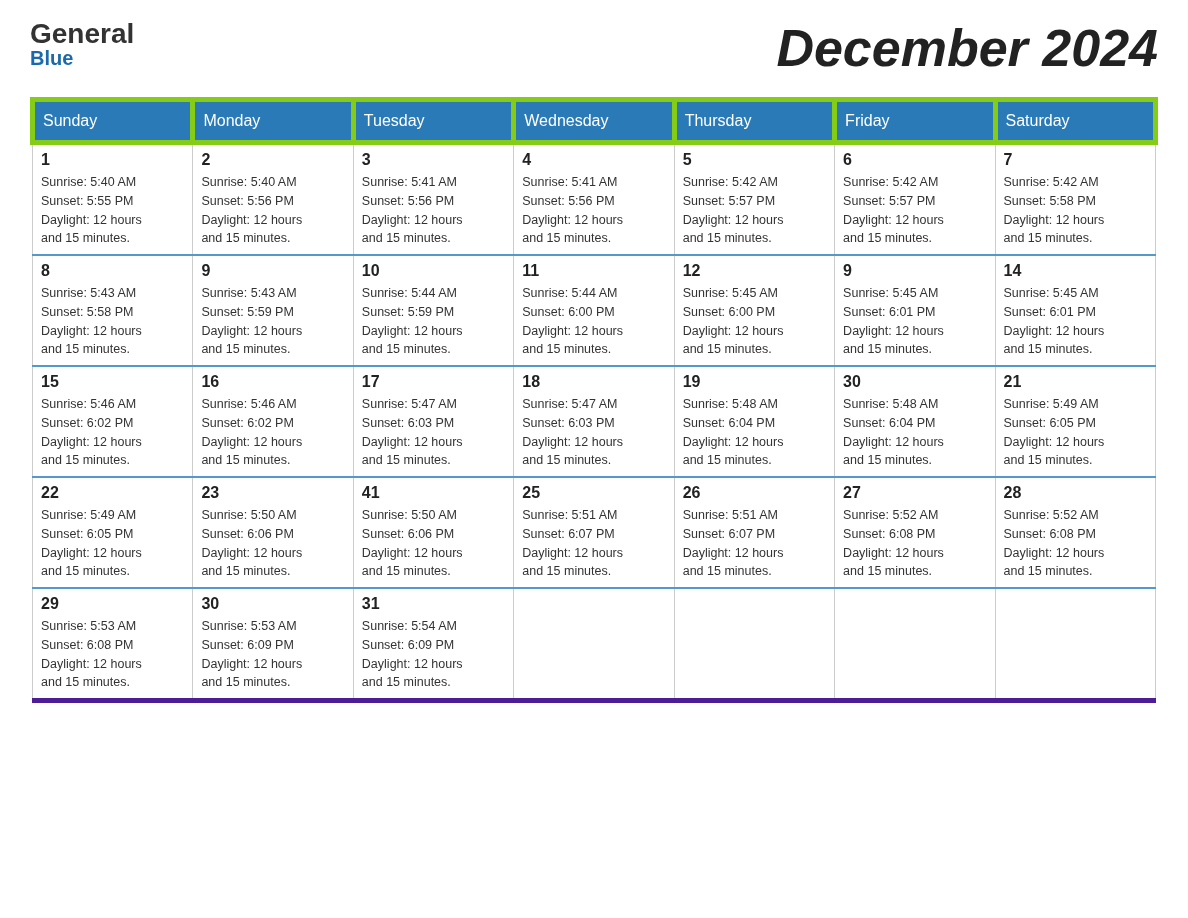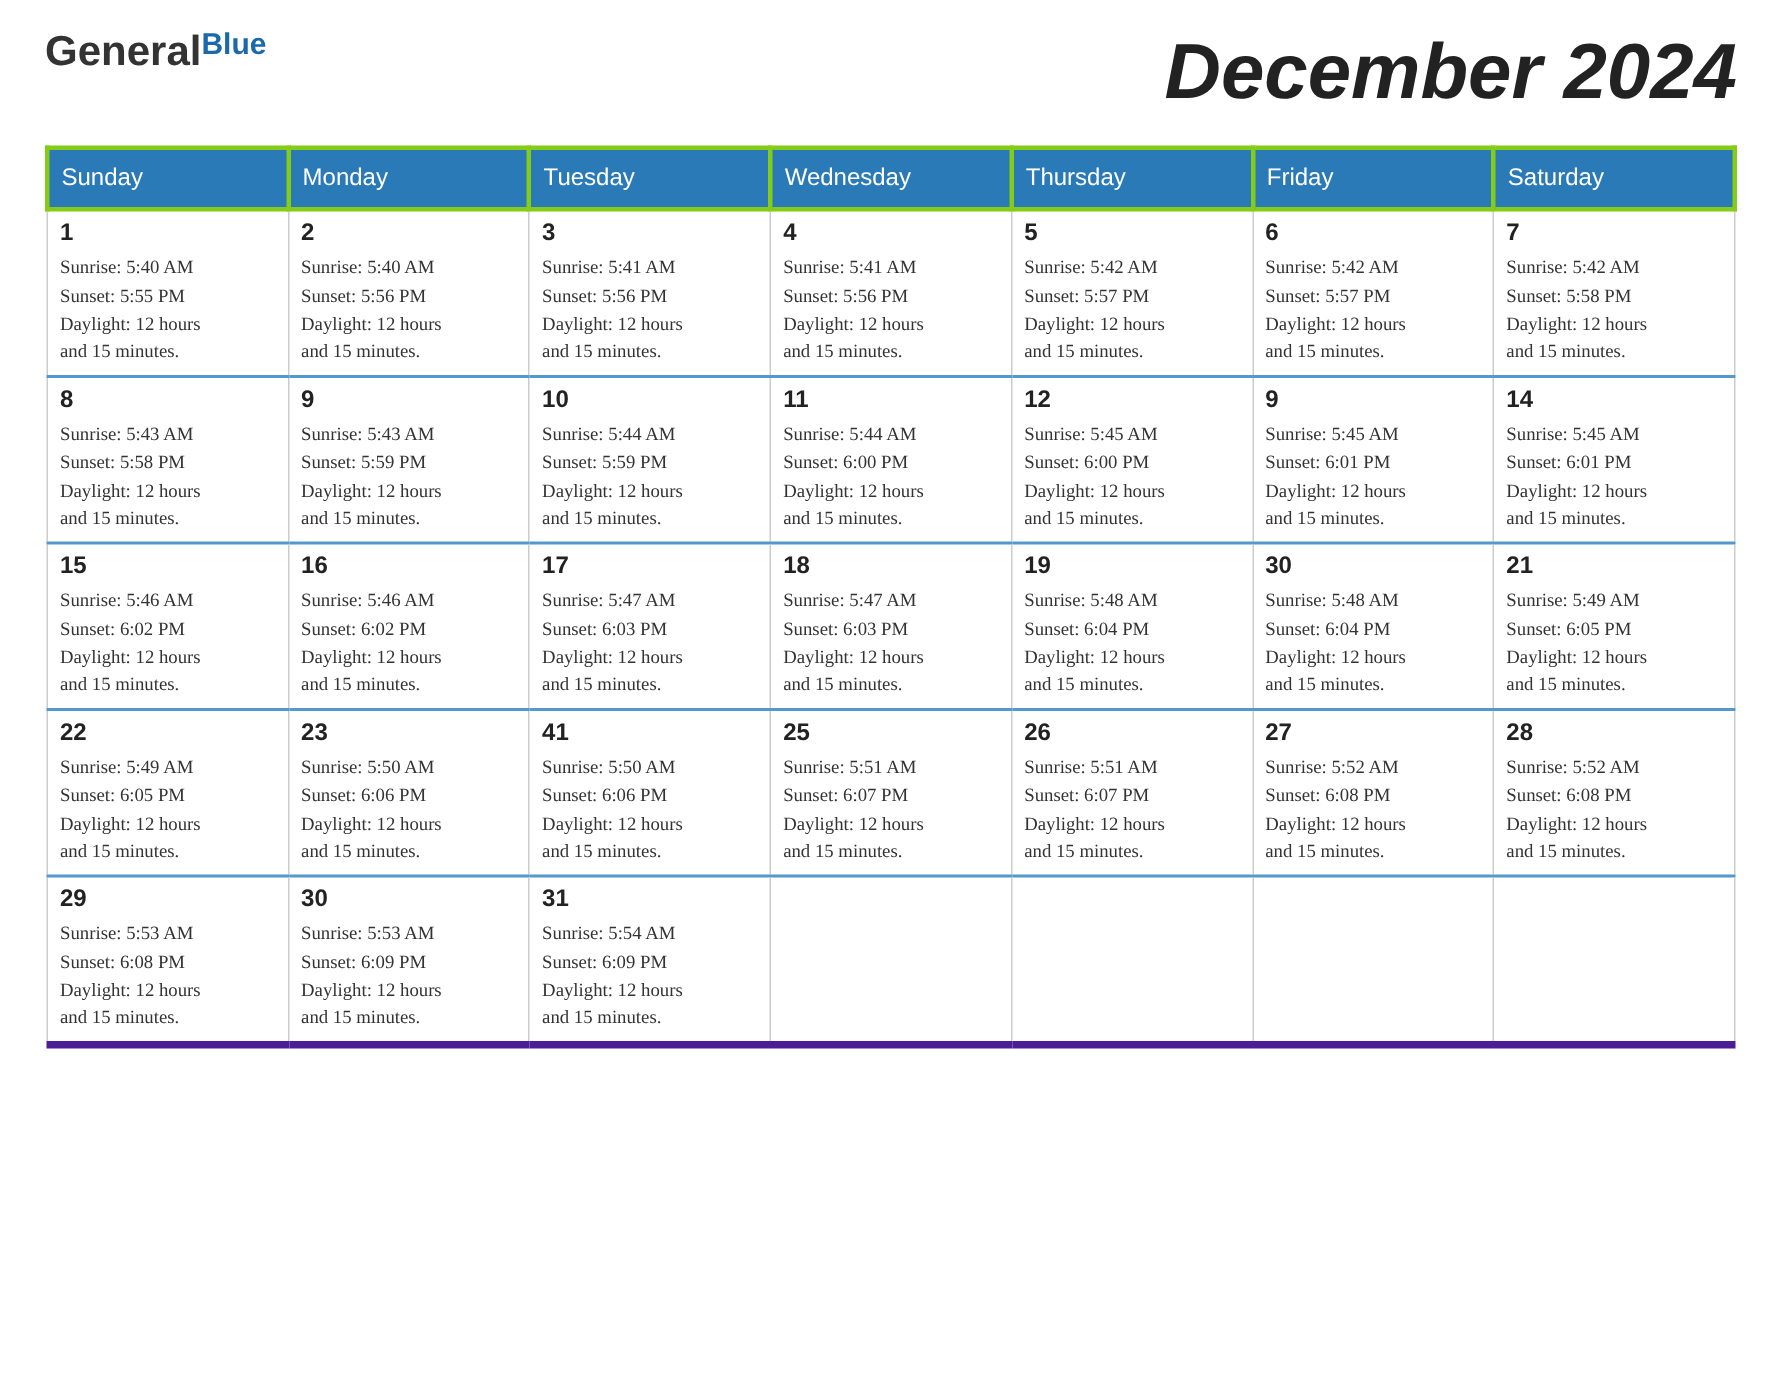--- a/index.html
+++ b/index.html
@@ -11,21 +11,21 @@
       padding: 20px 30px;
     }
     .header {
       display: flex;
       justify-content: space-between;
       align-items: flex-start;
       margin-bottom: 20px;
     }
     .logo {
       display: flex;
-      flex-direction: row;
+      flex-direction: column;
       align-items: flex-start;
     }
     .logo-general {
       font-size: 28px;
       font-weight: bold;
       color: #333;
       line-height: 1;
     }
     .logo-blue {
       font-size: 20px;
@@ -52,41 +52,40 @@
       width: 100%;
       border-collapse: collapse;
       border: 1px solid #aaa;
     }
     .calendar th {
       background-color: #2a7ab8;
       color: #fff;
       font-size: 16px;
       padding: 10px 8px;
       text-align: left;
-      border: 3px solid #84cc16;
+      border: 5px solid #84cc16;
       font-weight: normal;
     }
     .calendar td {
       border: 1px solid #ccc;
       vertical-align: top;
       padding: 6px 8px;
       width: calc(100% / 7);
       min-height: 110px;
     }
     .day-number {
       font-size: 16px;
       font-weight: bold;
       color: #222;
       margin-bottom: 4px;
     }
     .day-info {
       font-size: 12.5px;
       color: #333;
       line-height: 1.5;
-      font-family: Liberation Serif, serif;
     }
     .calendar tr td {
       border-bottom: 2px solid #5599cc;
     }
     .calendar tr:last-child td {
       border-bottom: 5px solid #4c1d95;
     }
     .empty-cell {
       background: #fff;
     }

